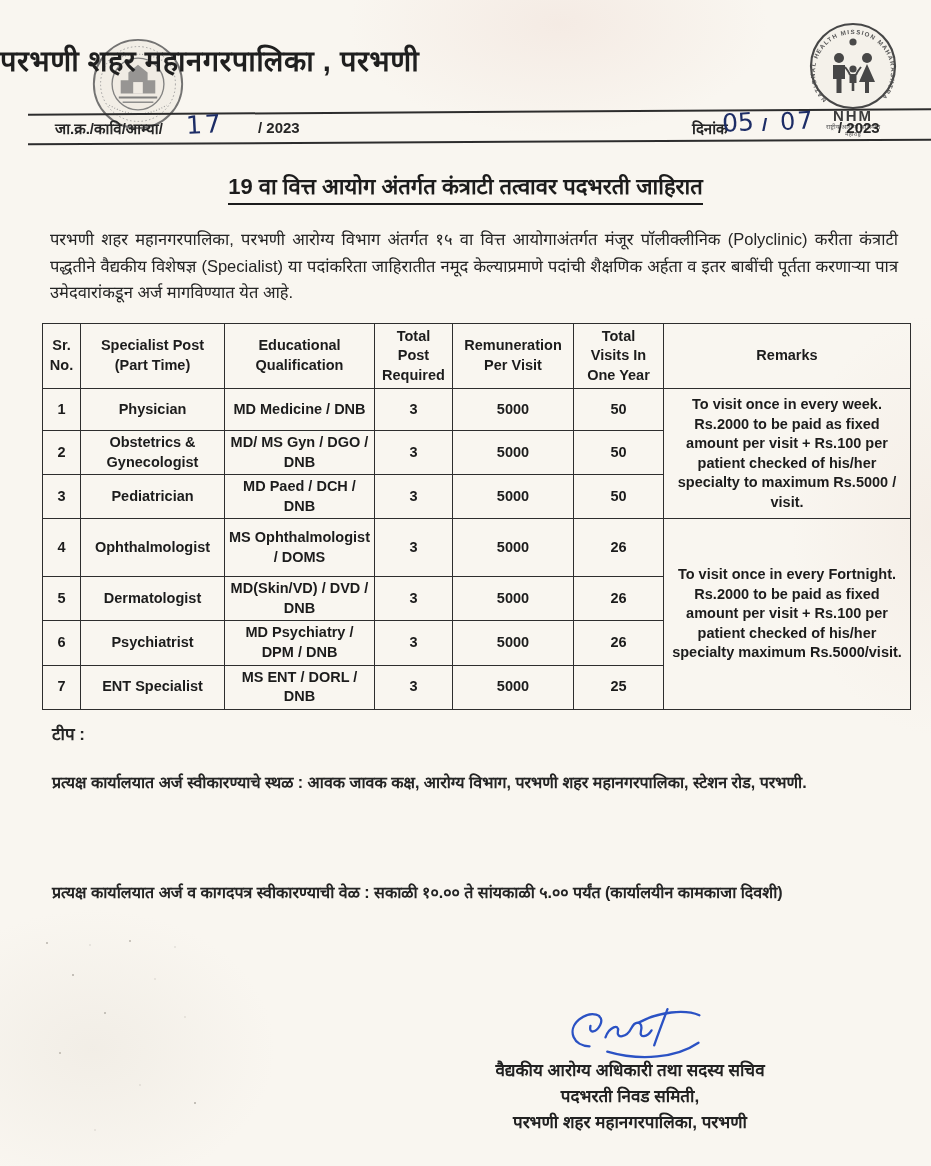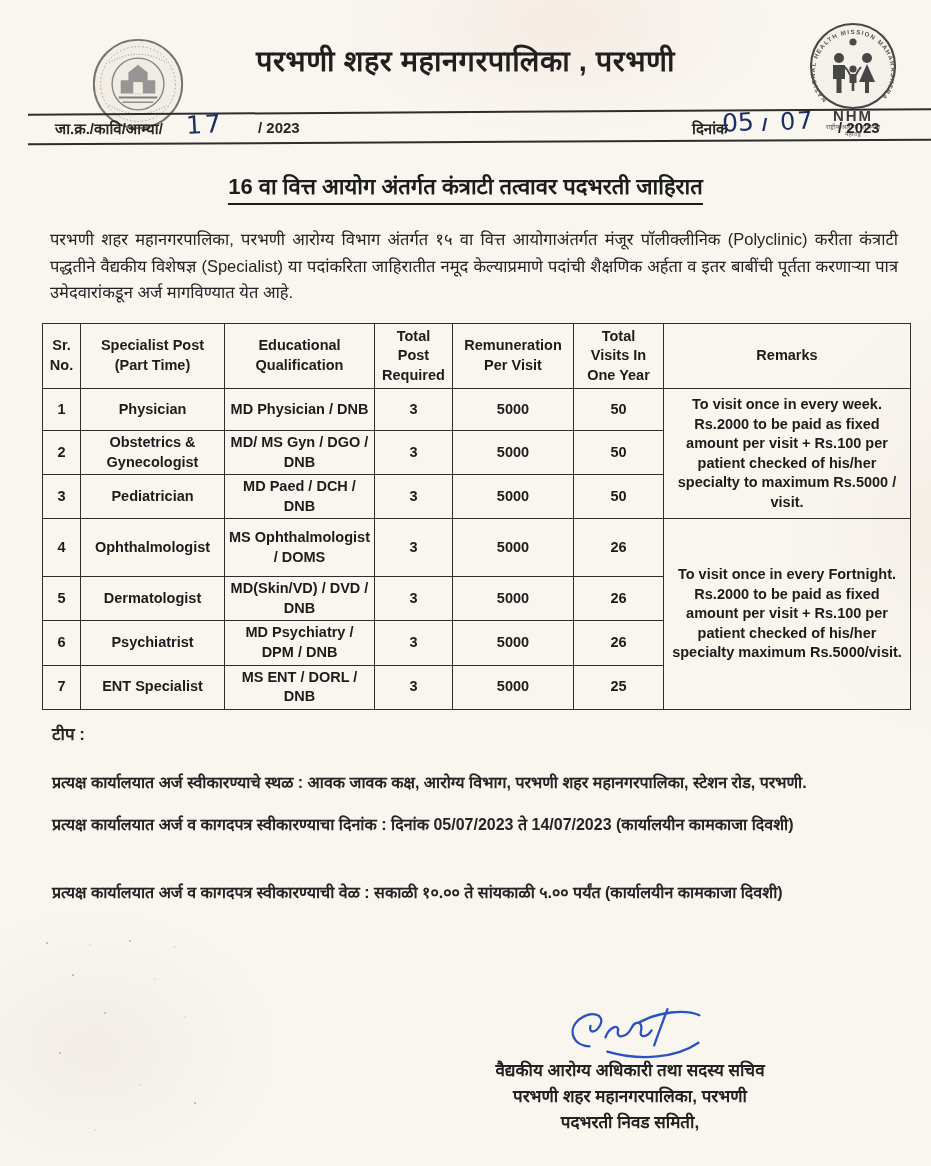--- a/index.html
+++ b/index.html
@@ -13,21 +13,21 @@
     background:
       radial-gradient(ellipse 300px 160px at 60% 2%, rgba(236,214,205,.35), rgba(0,0,0,0) 70%),
       radial-gradient(ellipse 200px 300px at 100% 45%, rgba(235,220,210,.30), rgba(0,0,0,0) 70%),
       radial-gradient(ellipse 260px 200px at 10% 90%, rgba(228,222,212,.35), rgba(0,0,0,0) 70%),
       #f9f6f0;
     color:#262626;
   }
   
   .seal{position:absolute;left:90px;top:34px;width:96px;height:100px;opacity:.85;}
   .org-title{
-    position:absolute;left:0;top:40px;width:931px;text-align:center;
+    position:absolute;left:0;top:40px;width:931px;
     font-size:29px;font-weight:700;letter-spacing:.5px;color:#1f1f1f;
   }
   .nhm{position:absolute;left:798px;top:20px;width:110px;height:118px;}
   .rule{position:absolute;left:28px;width:903px;height:0;border-top:2px solid #2d2d2d;}
   .rule-top{top:111px;transform:rotate(-.35deg);}
   .rule-bottom{top:141px;transform:rotate(-.3deg);}
   .refline{position:absolute;left:0;top:114px;width:931px;height:26px;font-size:15px;font-weight:700;}
   .ref-label{position:absolute;left:55px;top:4px;}
   .hand{font-family:"DejaVu Sans",sans-serif;color:#1d2d66;font-weight:400;}
   .ref-number{position:absolute;left:186px;top:-4px;font-size:25px;transform:rotate(-3deg);letter-spacing:3px;}
@@ -142,21 +142,21 @@
     <span class="ref-year">/ 2023</span>
     <span class="date-label">दिनांक</span>
     <span class="date-day hand">05</span>
     <span class="date-sep1">/</span>
     <span class="date-month hand">07</span>
     <span class="date-year">/ 2023</span>
   </div>
   <div class="rule rule-bottom"></div>
 
   <div class="doc-title">
-    <span>16 वा वित्त आयोग अंतर्गत कंत्राटी तत्वावर पदभरती जाहिरात</span>
+    <span>19 वा वित्त आयोग अंतर्गत कंत्राटी तत्वावर पदभरती जाहिरात</span>
   </div>
 
   <div class="intro">परभणी शहर महानगरपालिका, परभणी आरोग्य विभाग अंतर्गत १५ वा वित्त आयोगाअंतर्गत मंजूर पॉलीक्लीनिक (Polyclinic) करीता कंत्राटी पद्धतीने वैद्यकीय विशेषज्ञ (Specialist) या पदांकरिता जाहिरातीत नमूद केल्याप्रमाणे पदांची शैक्षणिक अर्हता व इतर बाबींची पूर्तता करणाऱ्या पात्र उमेदवारांकडून अर्ज मागविण्यात येत आहे.</div>
 
   <table class="posts">
     <colgroup>
       <col style="width:38px">
         <col style="width:144px">
         <col style="width:150px">
       <col style="width:78px">
@@ -178,21 +178,21 @@
       <th>Remuneration
 Per Visit</th>
       <th>Total
 Visits In
 One Year</th>
       <th>Remarks</th>
     </tr>
     <tr style="height:42px;">
       <td>1</td>
       <td>Physician</td>
-      <td>MD Physician / DNB</td>
+      <td>MD Medicine / DNB</td>
       <td>3</td>
       <td>5000</td>
       <td>50</td>
       <td class="remarks-cell" rowspan="3">To visit once in every week. Rs.2000 to be paid as fixed amount per visit + Rs.100 per patient checked of his/her specialty to maximum Rs.5000 / visit.</td>
     </tr>
     <tr style="height:40px;">
       <td>2</td>
       <td>Obstetrics &amp; Gynecologist</td>
       <td>MD/ MS Gyn / DGO / DNB</td>
       <td>3</td>
@@ -238,33 +238,32 @@
       <td>MS ENT / DORL / DNB</td>
       <td>3</td>
       <td>5000</td>
       <td>25</td>
     </tr>
   </tbody>
     </table>
 
   <div class="notes-heading">टीप :</div>
   <div class="note note-1">प्रत्यक्ष कार्यालयात अर्ज स्वीकारण्याचे स्थळ : आवक जावक कक्ष, आरोग्य विभाग, परभणी शहर महानगरपालिका, स्टेशन रोड, परभणी.</div>
-  <div class="note note-2">प्रत्यक्ष कार्यालयात अर्ज व कागदपत्र स्वीकारण्याचा दिनांक : दिनांक 05/07/2023 ते 14/07/2023 (कार्यालयीन कामकाजा दिवशी)</div>
   <div class="note note-3">प्रत्यक्ष कार्यालयात अर्ज व कागदपत्र स्वीकारण्याची वेळ : सकाळी १०.०० ते सांयकाळी ५.०० पर्यंत (कार्यालयीन कामकाजा दिवशी)</div>
 
   <svg class="sign-scribble" viewBox="0 0 200 70">
     <g fill="none" stroke="#2b52c4" stroke-width="2.6" stroke-linecap="round" stroke-linejoin="round">
       <path d="M34 50 C16 50 8 32 22 20 C36 9 52 14 46 26 C42 34 33 37 35 27"></path>
       <path d="M52 40 C56 28 68 24 66 33 C64 42 76 40 81 30 C86 20 95 22 92 33 C90 41 99 40 104 32"></path>
       <path d="M122 8 C116 24 110 40 107 49"></path>
       <path d="M90 23 C112 11 142 8 158 15"></path>
       <path d="M54 56 C92 67 132 63 157 46"></path>
     </g>
   </svg>
   <div class="sign-block">
     <div>वैद्यकीय आरोग्य अधिकारी तथा सदस्य सचिव</div>
+    <div>पदभरती निवड समिती,</div>
     <div>परभणी शहर महानगरपालिका, परभणी</div>
-    <div>पदभरती निवड समिती,</div>
   </div>
 
   <div class="noise"></div>
 
 </div>
 
 </body></html>

